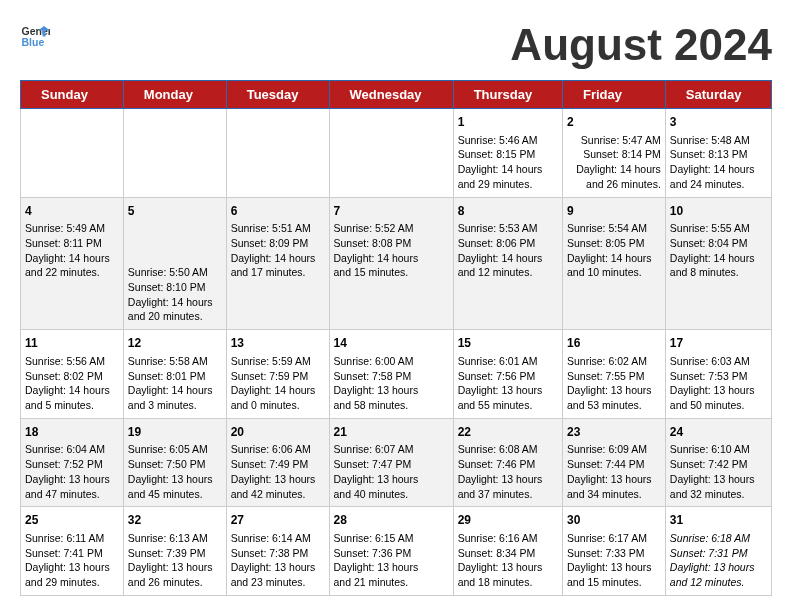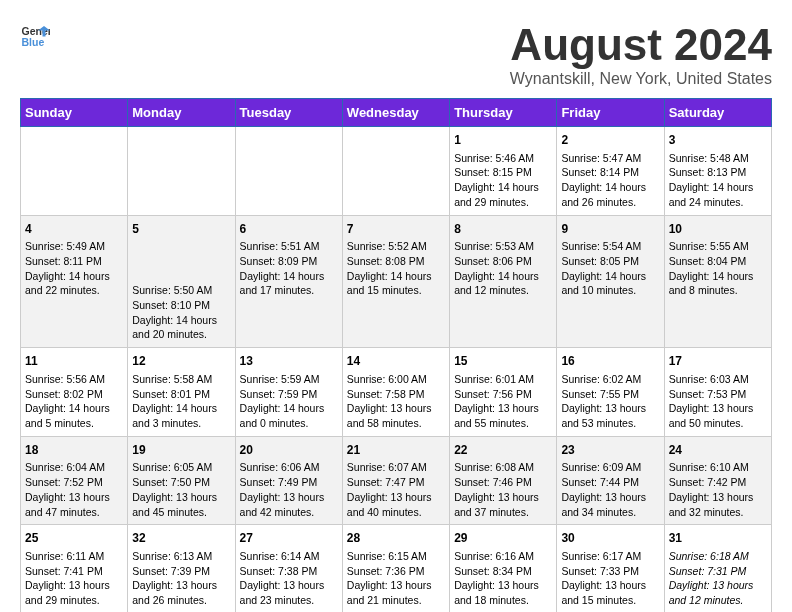--- a/index.html
+++ b/index.html
@@ -34,23 +34,23 @@
     .subtitle {
       font-size: 16px;
       color: #555;
     }
     table {
       width: 100%;
       border-collapse: collapse;
       font-size: 11px;
     }
     thead tr th {
-      background-color: #6d28d9;
+      background-color: #b91c1c;
       color: #fff;
-      padding: 6px 4px;
+      padding: 6px 20px;
       text-align: left;
       font-size: 13px;
       font-weight: bold;
       border: 1px solid #2a68b2;
     }
     tbody tr td {
       border: 1px solid #ccc;
       padding: 5px 4px;
       vertical-align: top;
       font-size: 10.5px;
@@ -73,21 +73,20 @@
 <div class="header">
   <div class="logo">
     <svg class="logo-icon" viewBox="0 0 40 40">
       <text x="2" y="20" font-size="14" font-weight="bold" fill="#333">General</text>
       <text x="2" y="34" font-size="14" font-weight="bold" fill="#4a90d9">Blue</text>
       <polygon points="32,8 40,14 34,14 34,22 30,22 30,14 24,14" fill="#4a90d9"></polygon>
     </svg>
   </div>
   <div class="title-block">
     <div class="main-title">August 2024</div>
-    <div class="subtitle">Wynantskill, New York, United States</div>
   </div>
 </div>
 
 <table>
   <thead>
     <tr>
     <th>Sunday</th>
         <th>Monday</th>
         <th>Tuesday</th>
         <th>Wednesday</th>
@@ -104,21 +103,21 @@
         <td class="empty-cell"></td>
         <td>
           <div class="day-num">1</div>
           <div style="white-space: pre-line;">Sunrise: 5:46 AM
 Sunset: 8:15 PM
 Daylight: 14 hours
 and 29 minutes.</div>
         </td>
         <td>
           <div class="day-num">2</div>
-          <div style="white-space: pre-line;">Sunrise: 5:47 AM
+          <div style="white-space: pre-line; text-align: right;">Sunrise: 5:47 AM
 Sunset: 8:14 PM
 Daylight: 14 hours
 and 26 minutes.</div>
         </td>
         <td>
           <div class="day-num">3</div>
           <div style="white-space: pre-line;">Sunrise: 5:48 AM
 Sunset: 8:13 PM
 Daylight: 14 hours
 and 24 minutes.</div>

